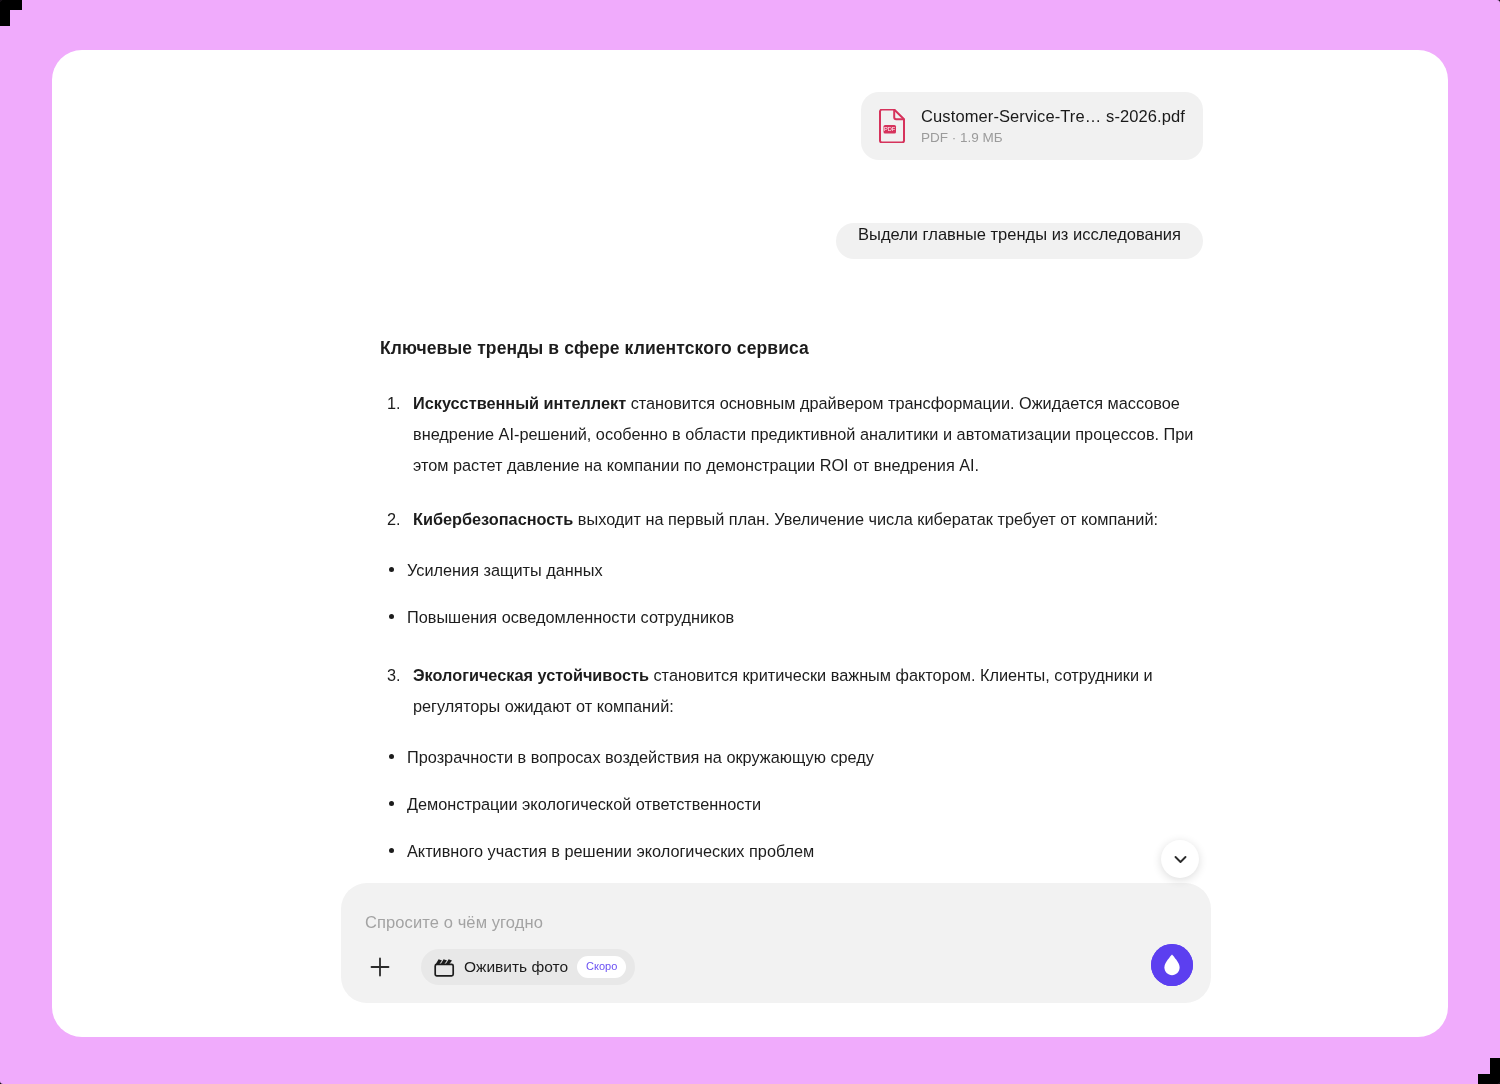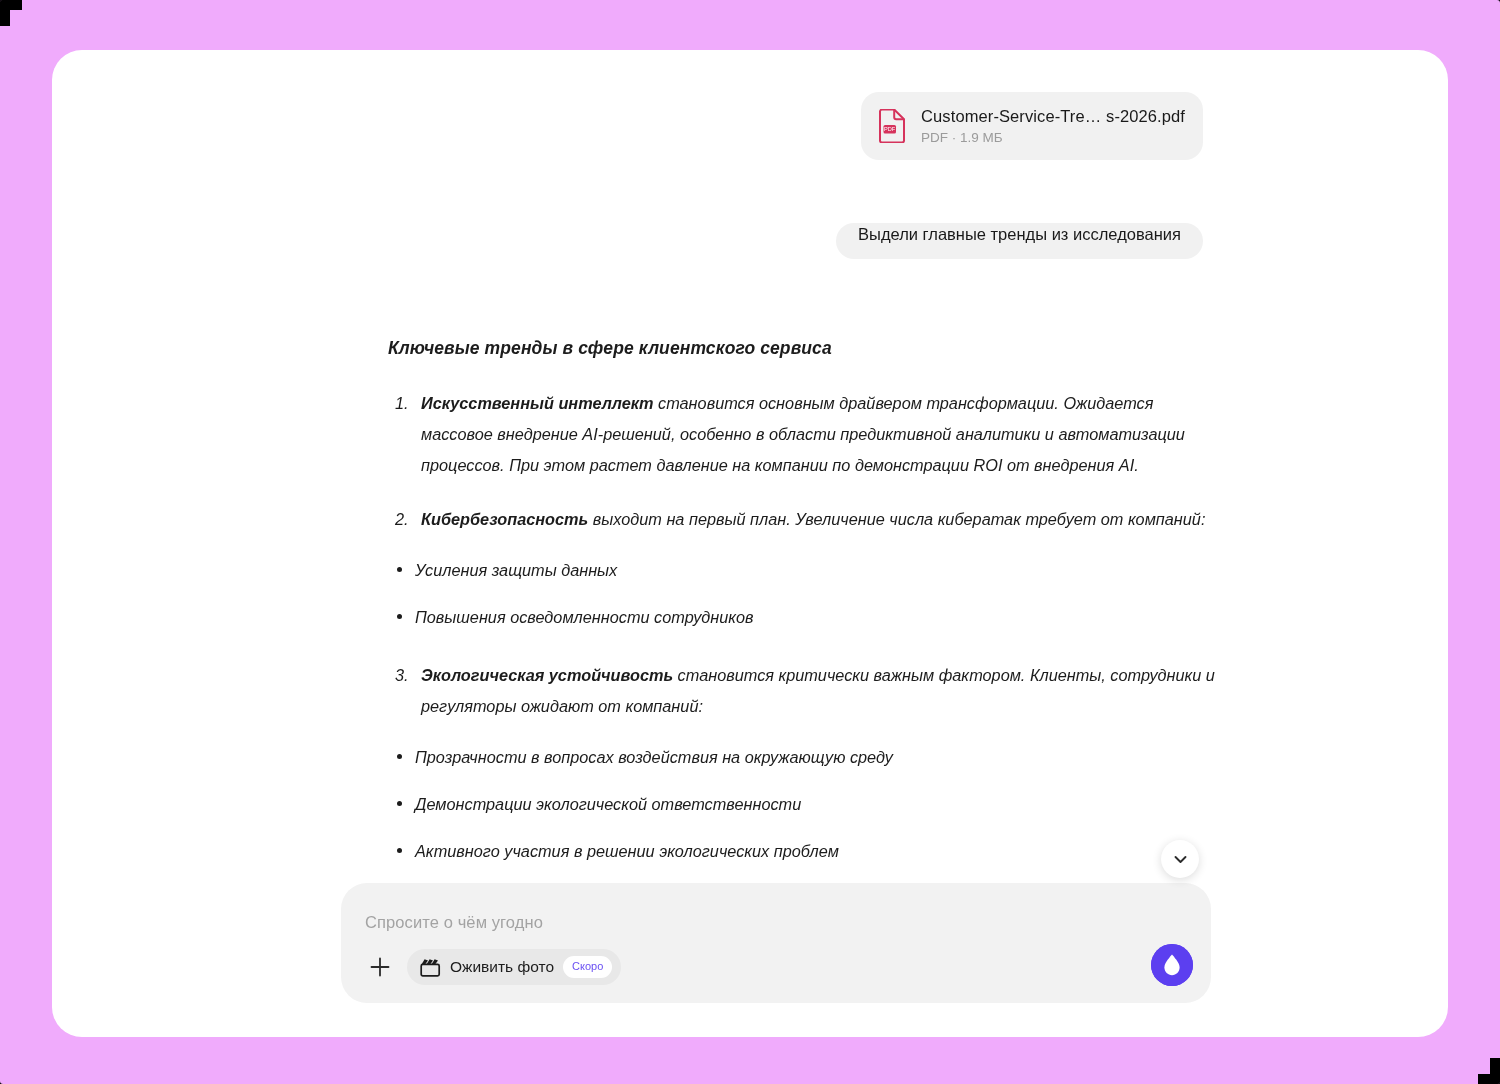--- a/index.html
+++ b/index.html
@@ -58,24 +58,23 @@
     padding: 0 22px 14px 22px;
     font-size: 16.5px;
     color: #1a1a1a;
     line-height: 22px;
     max-width: 640px;
   }
 
   
   #answer {
     position: absolute;
-    left: 336px; top: 286px;
+    left: 328px; top: 286px;
     width: 840px;
     color: #1c1c1c;
-    font-style: italic;
   }
   #answer-heading {
     font-size: 17.5px; font-weight: bold;
     line-height: 24px; margin: 0 0 28px 0;
     letter-spacing: .1px;
   }
   ol.num-list {
     list-style: none;
     margin: 0; padding: 0;
     counter-reset: none;
@@ -144,21 +143,21 @@
   }
   #composer-placeholder {
     font-size: 16.5px;
     color: #a3a3a3;
     line-height: 22px;
     letter-spacing: .1px;
   }
   #composer-tools {
     position: absolute;
     left: 22px; bottom: 18px;
-    display: flex; align-items: center; gap: 10px;
+    display: flex; align-items: center; gap: 24px;
   }
   #plus-btn {
     width: 34px; height: 34px;
     display: flex; align-items: center; justify-content: center;
   }
   #revive-chip {
     display: flex; align-items: center; gap: 9px;
     background: #e8e8e8;
     border-radius: 19px;
     padding: 7px 9px 7px 13px;

